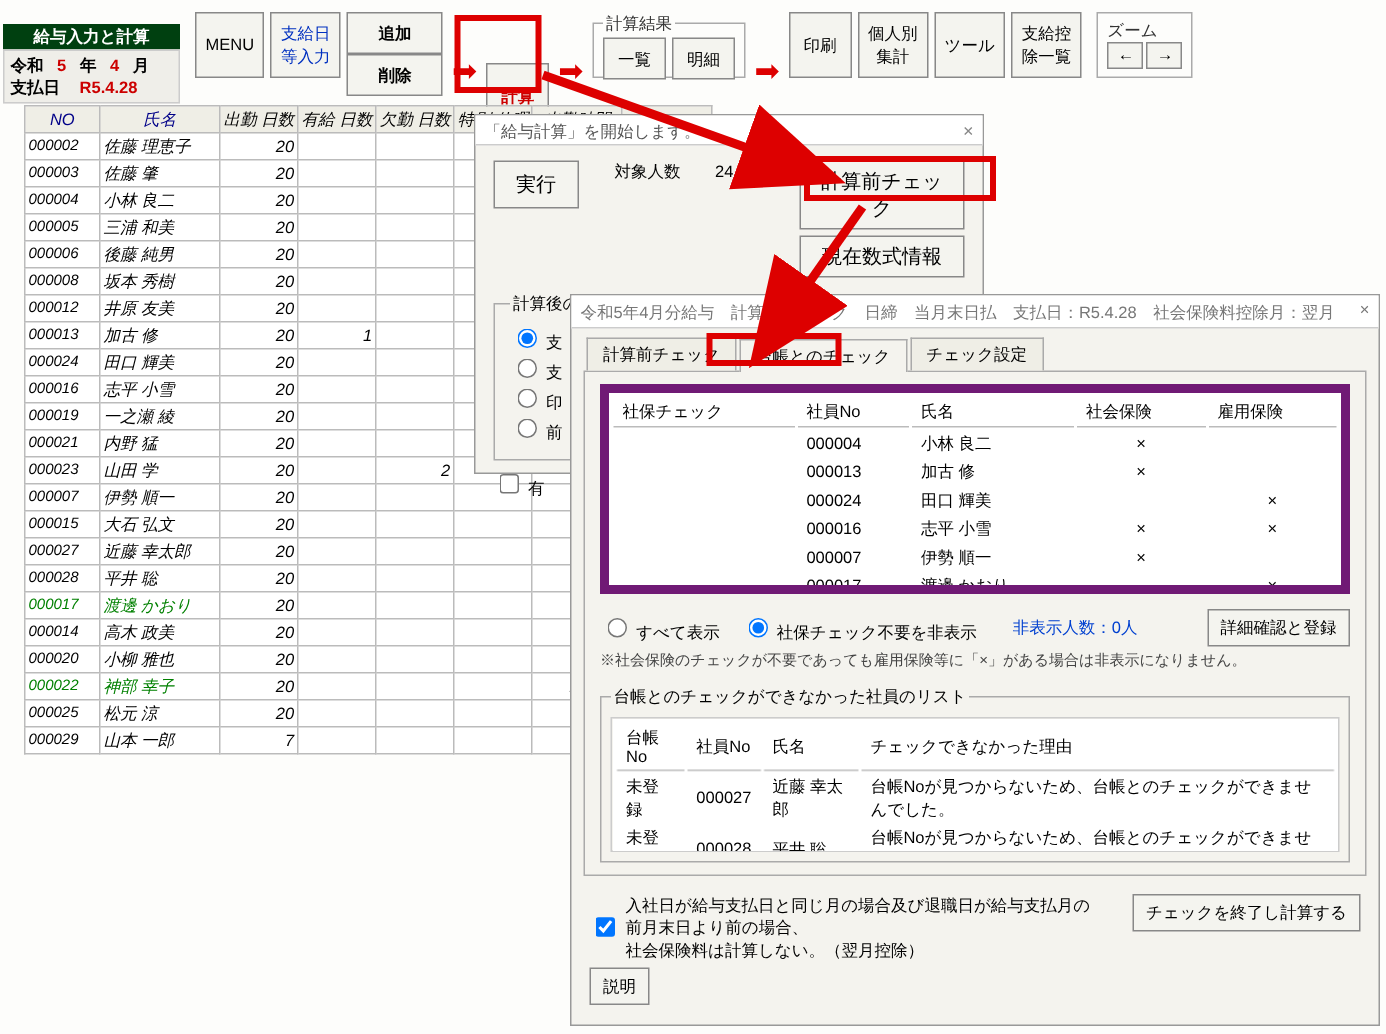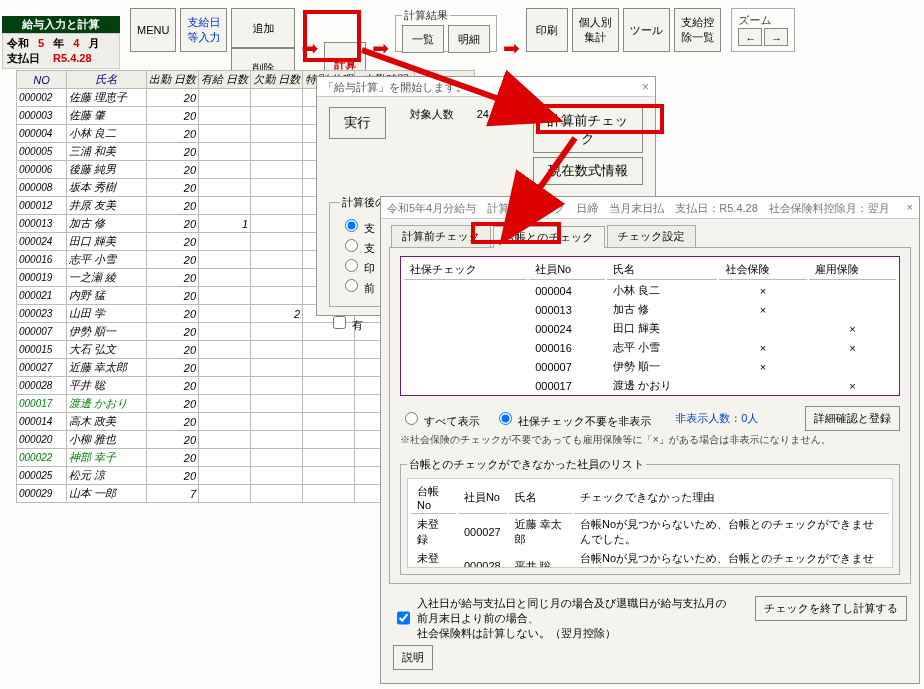--- a/index.html
+++ b/index.html
@@ -40,21 +40,21 @@
     border: 1px solid #888;
     background: #f4f4ef;
     padding: 6px 6px;
     font-size: 11px;
     text-align: center;
     min-width: 42px;
     height: 44px;
     display:flex; align-items:center; justify-content:center;
     white-space: pre;
   }
-  .tbtn.stack { flex-direction:column; height:40px; padding:2px 20px;}
+  .tbtn.stack { flex-direction:column; height:28px; padding:2px 20px;font-weight:bold;}
   .stackwrap { display:flex; flex-direction:column; gap:0; }
   .red-arrow { color:#d00; font-size:20px; padding:0 2px; align-self:center; }
   .fieldset-label { font-size:11px; color:#333; }
   fieldset { border:1px solid #aaa; padding-top:0; margin:0; }
   .zoom-box { border:1px solid #aaa; padding:4px 6px; margin-left:6px; height:44px;}
   .zoom-btns { display:flex; gap:2px; }
   .zoom-btns button { border:1px solid #888; background:#f4f4ef; width:24px; height:18px; font-size:11px;}
   
   .grid {
     position:absolute; top:70px; left:16px;
@@ -455,21 +455,21 @@
   <div class="titlebar">
     <span>令和5年4月分給与　計算前チェック　日締　当月末日払　支払日：R5.4.28　社会保険料控除月：翌月</span>
     <span class="closebtn">×</span>
   </div>
   <div class="tabs">
     <div class="tab">計算前チェック</div>
     <div class="tab active">台帳とのチェック</div>
     <div class="tab">チェック設定</div>
   </div>
   <div class="tabbody">
-    <div style="border:1px solid #701a75; background:#fff; height:140px; overflow:auto;">
+    <div style="border:6px solid #701a75; background:#fff; height:140px; overflow:auto;">
       <table class="check-table">
         <thead>
             <tr>
           <th>社保チェック</th>
           <th>社員No</th>
           <th>氏名</th>
           <th>社会保険</th>
           <th>雇用保険</th>
         </tr>
           </thead>

